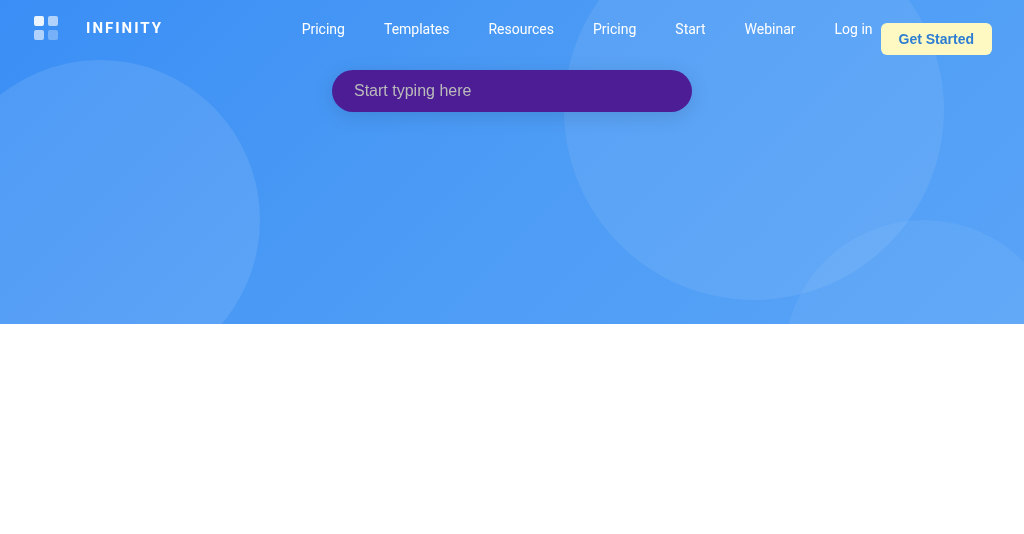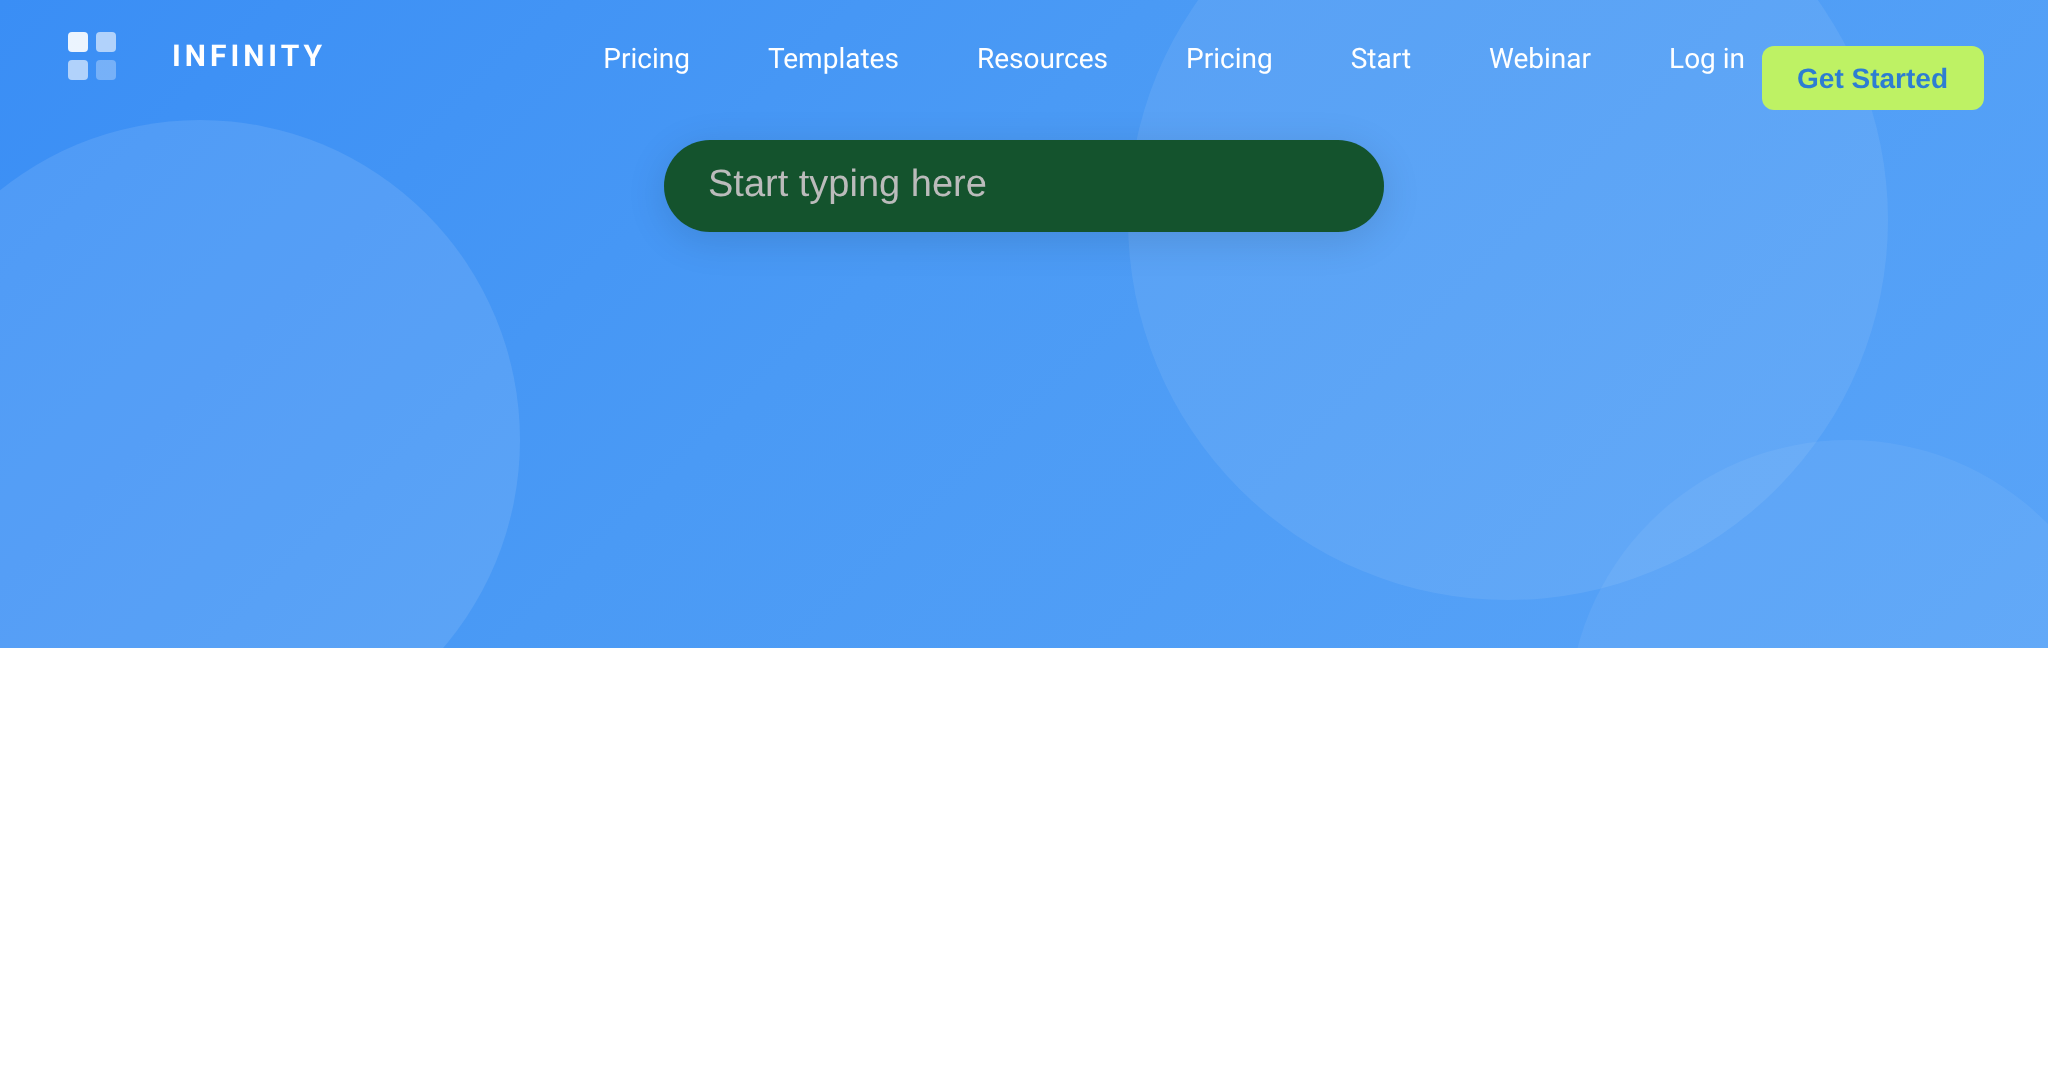--- a/index.html
+++ b/index.html
@@ -36,21 +36,21 @@
       gap: 39px;
       list-style: none;
     }
     .nav-links a {
       color: white;
       text-decoration: none;
       font-size: 14px;
       font-weight: 400;
     }
     .nav-btn {
-      background: #bef264;
+      background: #fef9c3;
       color: #2d7dd2;
       border: none;
       border-radius: 6px;
       padding: 8px 18px;
       font-size: 14px;
       font-weight: 600;
       cursor: pointer;
       margin-left: 8px;
       margin-top: 21px;
     }
@@ -108,25 +108,25 @@
       font-weight: 800;
       line-height: 1.15;
       margin-bottom: 14px;
     }
     .hero-subtitle {
       color: rgba(255,255,255,0.9);
       font-size: 16px;
       margin-bottom: 22px;
     }
     .search-bar {
-      background: #14532d;
+      background: #4c1d95;
       border-radius: 50px;
       width: 360px;
       padding: 12px 22px;
-      font-size: 19px;
+      font-size: 16px;
       color: #aaa;
       border: none;
       box-shadow: 0 4px 20px rgba(0,0,0,0.12);
       outline: none;
     }
     .search-bar::placeholder { color: #bbb; }
 
     
     .bottom-section {
       position: absolute;

